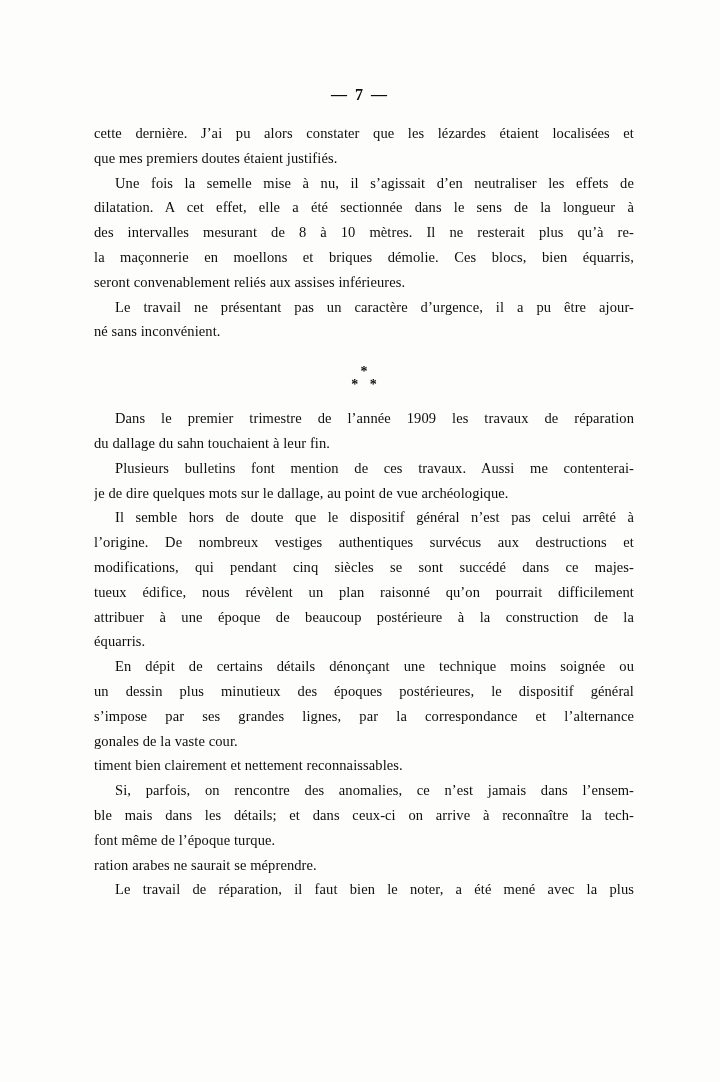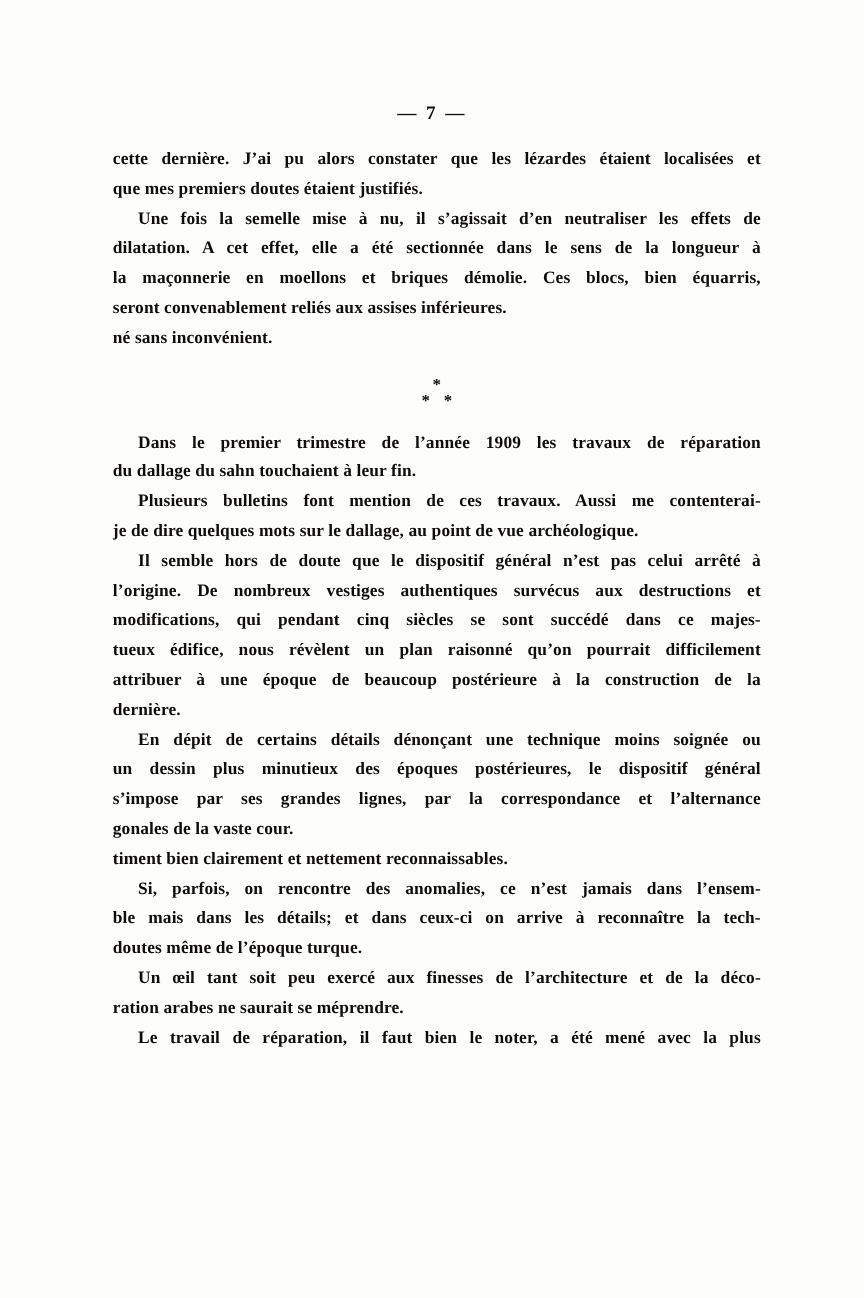--- a/index.html
+++ b/index.html
@@ -28,21 +28,21 @@
     color: #0e0d0c;
   }
   .page-body {
     position: absolute;
     left: 94px;
     top: 121px;
     width: 540px;
   }
   .text-line {
     font-size: 14.5px;
-    font-weight: 700;
+    font-weight: 400;
     line-height: 24.8px;
     height: 24.8px;
     letter-spacing: 0.1px;
     text-align: justify;
     text-align-last: justify;
     overflow: hidden;
     white-space: normal;
     color: #0e0d0c;
   }
   .text-line.no-just {
@@ -76,42 +76,43 @@
 </head>
 <body>
 
 <div class="page">
   <div class="folio-header">— 7 —</div>
   <div class="page-body">
       <div class="text-line">cette dernière. J’ai pu alors constater que les lézardes étaient localisées et</div>
       <div class="text-line no-just">que mes premiers doutes étaient justifiés.</div>
       <div class="text-line indent">Une fois la semelle mise à nu, il s’agissait d’en neutraliser les effets de</div>
       <div class="text-line">dilatation. A cet effet, elle a été sectionnée dans le sens de la longueur à</div>
+      <div class="text-line">des intervalles mesurant de 8 à 10 mètres. Il ne resterait plus qu’à re-</div>
       <div class="text-line">la maçonnerie en moellons et briques démolie. Ces blocs, bien équarris,</div>
       <div class="text-line no-just">seront convenablement reliés aux assises inférieures.</div>
+      <div class="text-line indent">Le travail ne présentant pas un caractère d’urgence, il a pu être ajour-</div>
       <div class="text-line no-just">né sans inconvénient.</div>
       <div class="asterism">
         <div class="ast-top">*</div>
         <div class="ast-bottom">* *</div>
       </div>
       <div class="text-line indent">Dans le premier trimestre de l’année 1909 les travaux de réparation</div>
       <div class="text-line no-just">du dallage du sahn touchaient à leur fin.</div>
       <div class="text-line indent">Plusieurs bulletins font mention de ces travaux. Aussi me contenterai-</div>
       <div class="text-line no-just">je de dire quelques mots sur le dallage, au point de vue archéologique.</div>
       <div class="text-line indent">Il semble hors de doute que le dispositif général n’est pas celui arrêté à</div>
       <div class="text-line">l’origine. De nombreux vestiges authentiques survécus aux destructions et</div>
       <div class="text-line">modifications, qui pendant cinq siècles se sont succédé dans ce majes-</div>
       <div class="text-line">tueux édifice, nous révèlent un plan raisonné qu’on pourrait difficilement</div>
       <div class="text-line">attribuer à une époque de beaucoup postérieure à la construction de la</div>
-      <div class="text-line no-just">dernière.</div>
+      <div class="text-line no-just">équarris.</div>
       <div class="text-line indent">En dépit de certains détails dénonçant une technique moins soignée ou</div>
       <div class="text-line">un dessin plus minutieux des époques postérieures, le dispositif général</div>
       <div class="text-line">s’impose par ses grandes lignes, par la correspondance et l’alternance</div>
       <div class="text-line no-just">gonales de la vaste cour.</div>
       <div class="text-line no-just">timent bien clairement et nettement reconnaissables.</div>
       <div class="text-line indent">Si, parfois, on rencontre des anomalies, ce n’est jamais dans l’ensem-</div>
       <div class="text-line">ble mais dans les détails; et dans ceux-ci on arrive à reconnaître la tech-</div>
-      <div class="text-line no-just">doutes même de l’époque turque.</div>
-      <div class="text-line indent">Un œil tant soit peu exercé aux finesses de l’architecture et de la déco-</div>
+      <div class="text-line no-just">font même de l’époque turque.</div>
       <div class="text-line no-just">ration arabes ne saurait se méprendre.</div>
       <div class="text-line indent">Le travail de réparation, il faut bien le noter, a été mené avec la plus</div>
     </div>
 </div>
 
 </body></html>

